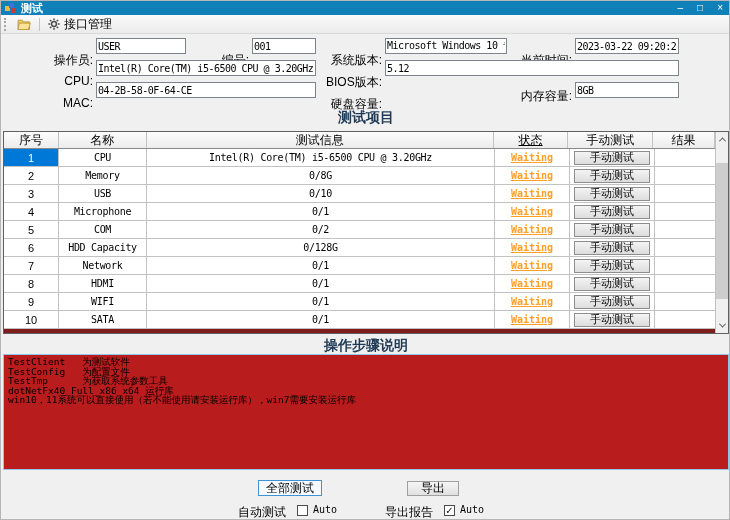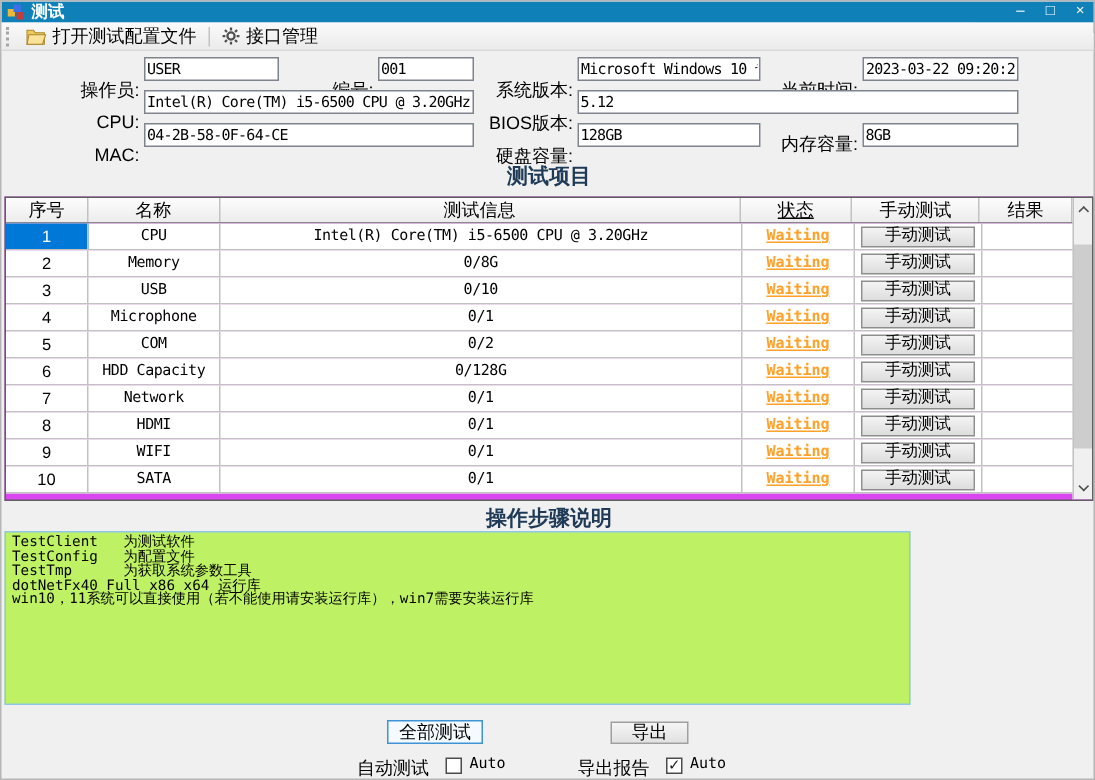--- a/index.html
+++ b/index.html
@@ -31,21 +31,21 @@
 
   
   .flabel{position:absolute;font-size:12px;color:#000;text-align:right;white-space:nowrap;margin-top:12px;}
   .finput{position:absolute;height:16px;background:#fff;border:1px solid #7e838c;font-family:"DejaVu Sans Mono","Liberation Mono",monospace;font-size:10px;letter-spacing:-0.5px;padding:0 1px;color:#000;overflow:hidden;white-space:nowrap;line-height:14px;}
 
   
   .section-title{position:absolute;width:730px;text-align:center;font-family:"Liberation Serif","DejaVu Serif",serif;
     font-weight:bold;font-size:14px;color:var(--sectitle);}
 
   
-  .table{position:absolute;top:130px;left:2px;width:726px;height:203px;background:#d946ef;border:1px solid #5f5f5f;display:flex;flex-direction:column;overflow:hidden;}
+  .table{position:absolute;top:130px;left:2px;width:726px;height:203px;background:#7f1d1d;border:1px solid #5f5f5f;display:flex;flex-direction:column;overflow:hidden;}
   .thead{display:flex;height:17px;background:linear-gradient(#fdfdfd,#ececec);border-bottom:1px solid #8a8a8a;flex:0 0 auto;}
   .thead .cell{font-size:12px;color:#000;}
   .tbody{flex:1 1 auto;position:relative;}
   .trow{display:flex;height:18px;border-bottom:1px solid #c2c2c2;background:#fff;}
   .cell{display:flex;align-items:center;justify-content:center;border-right:1px solid #c2c2c2;overflow:hidden;white-space:nowrap;height:100%;}
   .c-no{width:55px;font-size:11px;}
   .c-name{width:88px;}
   .c-info{width:348px;}
   .c-status{width:75px;}
   .c-btn{width:85px;}
@@ -60,21 +60,21 @@
   
   .vscroll{position:absolute;top:17px;right:0;bottom:0;width:13px;background:#f0f0f0;border-left:1px solid #c2c2c2;}
   .table .vscroll{top:0;height:100%;}
   .sb-arrow{position:absolute;left:0;width:12px;height:15px;display:flex;align-items:center;justify-content:center;}
   .sb-arrow span{width:5px;height:5px;border-left:1px solid #505050;border-top:1px solid #505050;display:block;}
   .sb-up{top:0;} .sb-up span{transform:rotate(45deg) translate(1px,1px);}
   .sb-down{bottom:0;} .sb-down span{transform:rotate(225deg) translate(1px,1px);}
   .sb-thumb{position:absolute;left:0;top:31px;width:12px;height:136px;background:#cdcdcd;}
 
   
-  .instructions{position:absolute;top:353px;left:2px;width:604px;height:116px;background:#bef264;
+  .instructions{position:absolute;top:353px;left:2px;width:726px;height:116px;background:#b91c1c;
     border:1px solid var(--boxborder);padding:2px 0 0 4px;overflow:hidden;}
   .iline{font-family:"DejaVu Sans Mono","Liberation Mono",monospace;font-size:9.5px;line-height:9.6px;white-space:pre;color:#000;}
 
   
   .btn-testall{position:absolute;left:257px;top:479px;width:64px;height:16px;background:#f4faff;
     border:1px solid #3e93d4;font-size:12px;line-height:13px;font-family:inherit;color:#000;padding:0;}
   .btn-export{position:absolute;left:406px;top:480px;width:52px;height:15px;background:linear-gradient(#f5f5f5,#e1e1e1);
     border:1px solid #9f9f9f;font-size:12px;line-height:12px;font-family:Liberation Mono, monospace;color:#000;padding:0;}
   .chk-label{position:absolute;top:503px;font-size:12px;color:#000;}
   .checkbox{position:absolute;top:504px;width:11px;height:11px;background:#fff;border:1px solid #4a4a4a;
@@ -102,21 +102,20 @@
   </div>
   <div class="titlebar-tail"></div>
 
   <div class="toolbar">
     <div class="grip"></div>
     <div class="tool-item">
       <svg width="14" height="12" viewBox="0 0 16 14">
         <path d="M1 2.5 h5 l1.5 2 H14.5 v9 H1 z" fill="#f0c95c" stroke="#a8872c" stroke-width="0.8"></path>
         <path d="M2.5 6 H15.5 l-2.5 7.5 H1 z" fill="#fbe29a" stroke="#a8872c" stroke-width="0.8"></path>
       </svg>
-      <span>打开测试配置文件</span>
     </div>
     <div class="tool-sep"></div>
     <div class="tool-item">
       <svg width="12" height="12" viewBox="0 0 16 16">
         <circle cx="8" cy="8" r="3.2" fill="none" stroke="#4e4e4e" stroke-width="2"></circle>
         <g stroke="#4e4e4e" stroke-width="2">
           <line x1="8" y1="0.5" x2="8" y2="3"></line>
             <line x1="8" y1="13" x2="8" y2="15.5"></line>
           <line x1="0.5" y1="8" x2="3" y2="8"></line>
             <line x1="13" y1="8" x2="15.5" y2="8"></line>
@@ -140,21 +139,20 @@
   <input class="finput" style="left: 574px; top: 37px; width: 104px;" readonly="" value="2023-03-22 09:20:26">
 
   <div class="flabel" style="left:30px;top:61px;width:62px;">CPU:</div>
   <input class="finput" style="left: 95px; top: 59px; width: 220px;" readonly="" value="Intel(R) Core(TM) i5-6500 CPU @ 3.20GHz">
   <div class="flabel" style="left:321px;top:61px;width:60px;">BIOS版本:</div>
   <input class="finput" style="left: 384px; top: 59px; width: 294px;" readonly="" value="5.12">
 
   <div class="flabel" style="left:30px;top:83px;width:62px;">MAC:</div>
   <input class="finput" style="left: 95px; top: 81px; width: 220px;" readonly="" value="04-2B-58-0F-64-CE">
   <div class="flabel" style="left:321px;top:83px;width:60px;">硬盘容量:</div>
-  <input class="finput" style="left: 384px; top: 81px; width: 122px;" readonly="" value="128GB">
   <div class="flabel" style="left:511px;top:75px;width:60px;">内存容量:</div>
   <input class="finput" style="left: 574px; top: 81px; width: 104px;" readonly="" value="8GB">
 
   <div class="section-title" style="top:108px;">测试项目</div>
 
   <div class="table">
     <div class="thead">
       <div class="cell c-no">序号</div>
       <div class="cell c-name">名称</div>
       <div class="cell c-info">测试信息</div>

